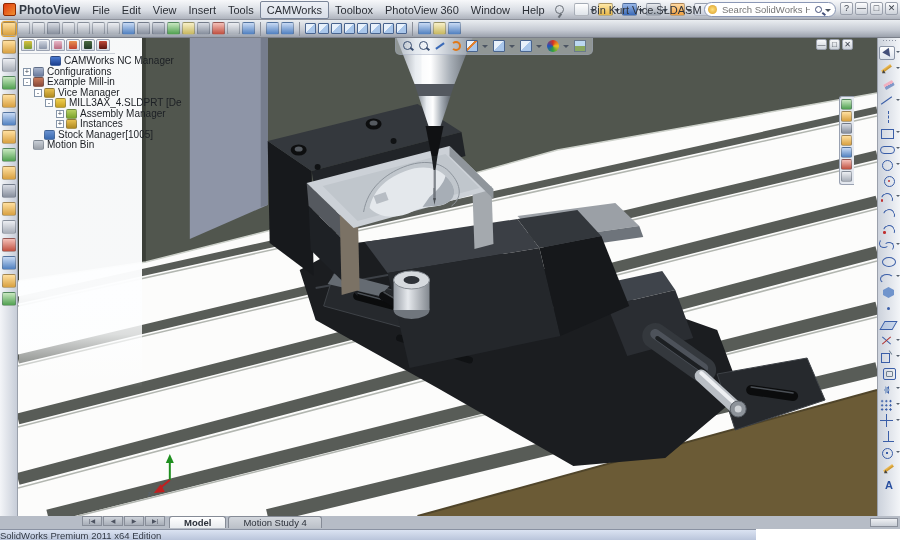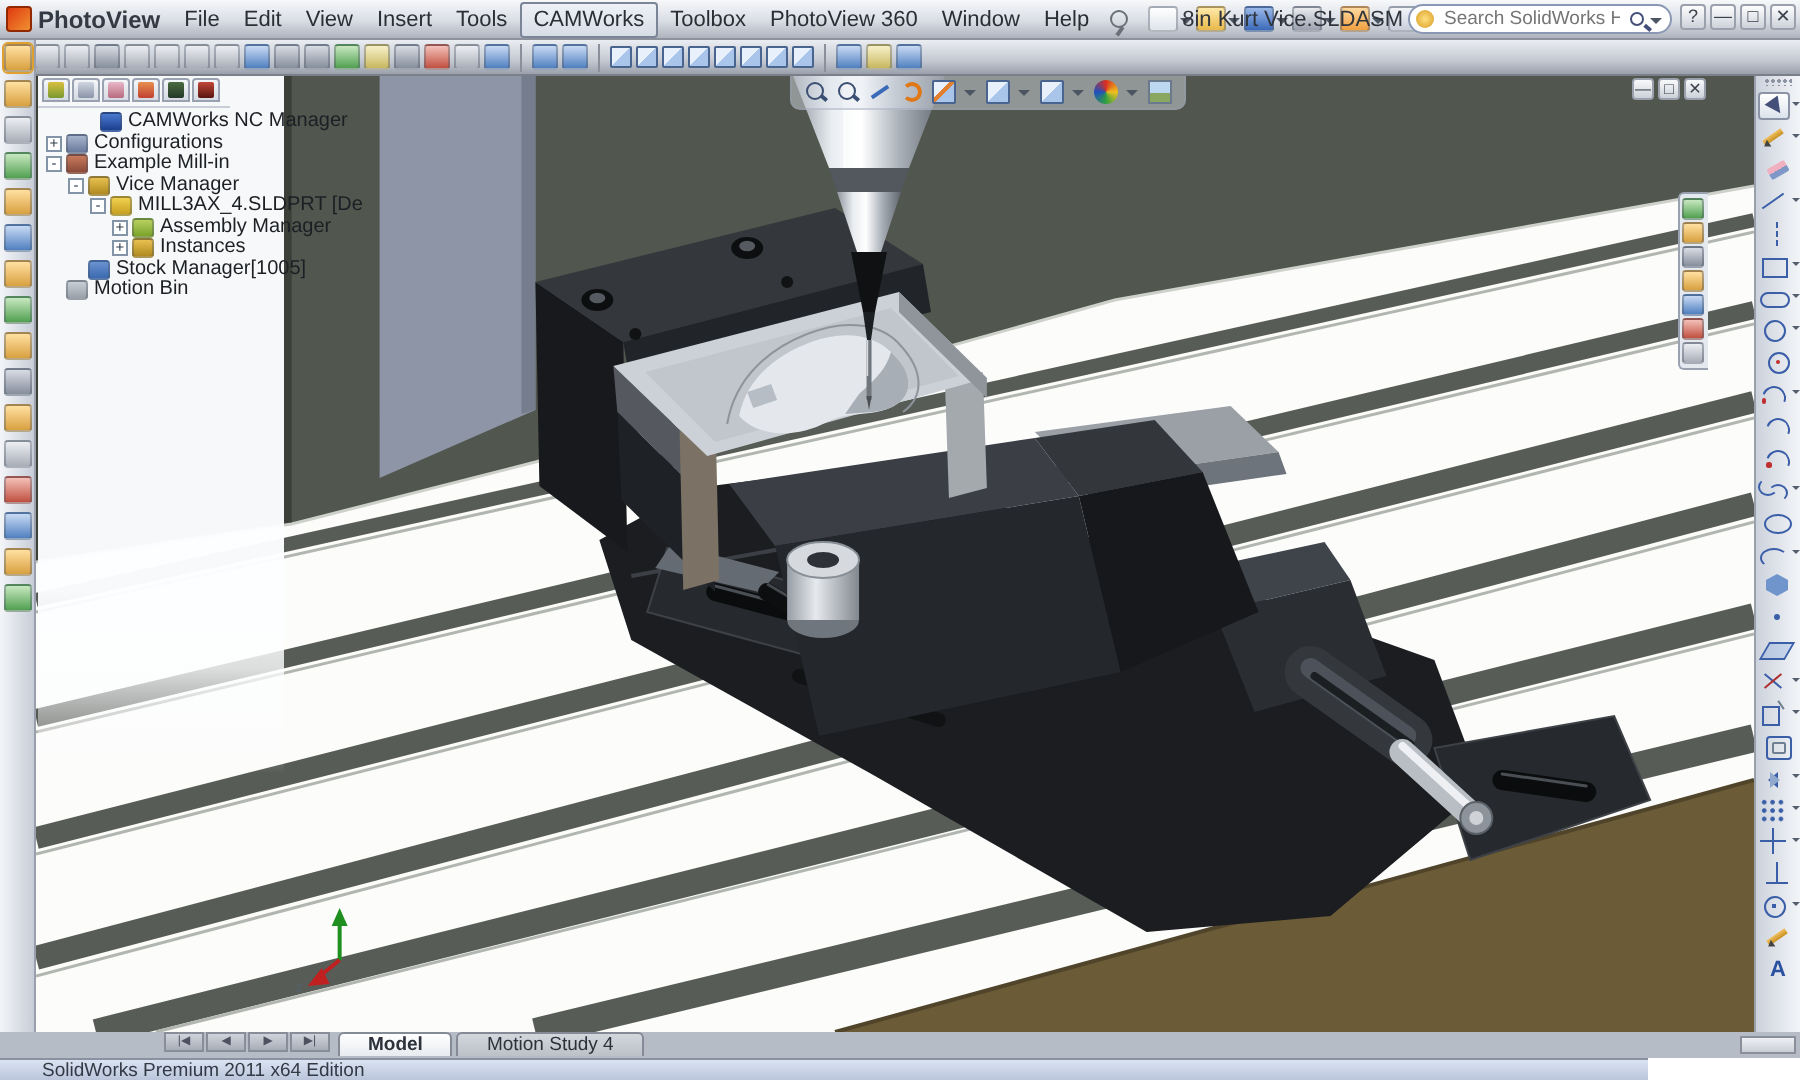--- a/index.html
+++ b/index.html
@@ -148,23 +148,23 @@
   
   .tabrow{position:absolute;left:0;top:516px;width:900px;height:13px;background:#b6bcc6;
     display:flex;align-items:flex-start;font-size:9.5px;color:#2c313a;}
   .nav-btns{display:flex;gap:1px;margin:0 4px 1px 82px;}
   .nb{width:20px;height:10px;background:linear-gradient(#cfd4db,#a8aeb8);border:1px solid #888e99;
       font-size:6px;text-align:center;line-height:9px;color:#4c5260;}
   .btab{padding:0 14px;height:12px;line-height:12px;border:1px solid #858b96;border-bottom:0;border-radius:3px 3px 0 0;}
   .btab.active{background:linear-gradient(#fff,#e8ebef);font-weight:bold;}
   .btab.idle{background:linear-gradient(#d3d7dd,#bcc1c9);margin-left:2px;}
   .hscroll{position:absolute;right:2px;top:2px;width:28px;height:9px;background:linear-gradient(#eef0f3,#c9ced6);border:1px solid #8a909b;}
-  .statusbar{position:absolute;left:0;top:529px;width:824px;height:11px;
+  .statusbar{position:absolute;left:0;top:529px;width:756px;height:11px;
     background:linear-gradient(#dbe3f2,#bac5db);border-top:1px solid #8a92a2;
-    display:flex;align-items:center;font-size:9.5px;color:#333a45;padding:0 21px;}
+    display:flex;align-items:center;font-size:9.5px;color:#333a45;padding:0 0;}
   .sb-right{margin-left:auto;display:flex;align-items:center;gap:8px;}
   .sb-sep{width:1px;height:9px;background:#98a0b0;}
   .st-ico1{width:10px;height:9px;background:linear-gradient(#a8e0a8,#3a8f3a);border:1px solid #2a6f2a;border-radius:1px;}
   .st-ico2{width:9px;height:9px;border-radius:50%;background:radial-gradient(#ffe080,#d8a020);border:1px solid #a87818;}
 </style>
 </head>
 <body>
 
 <div class="app">
 

